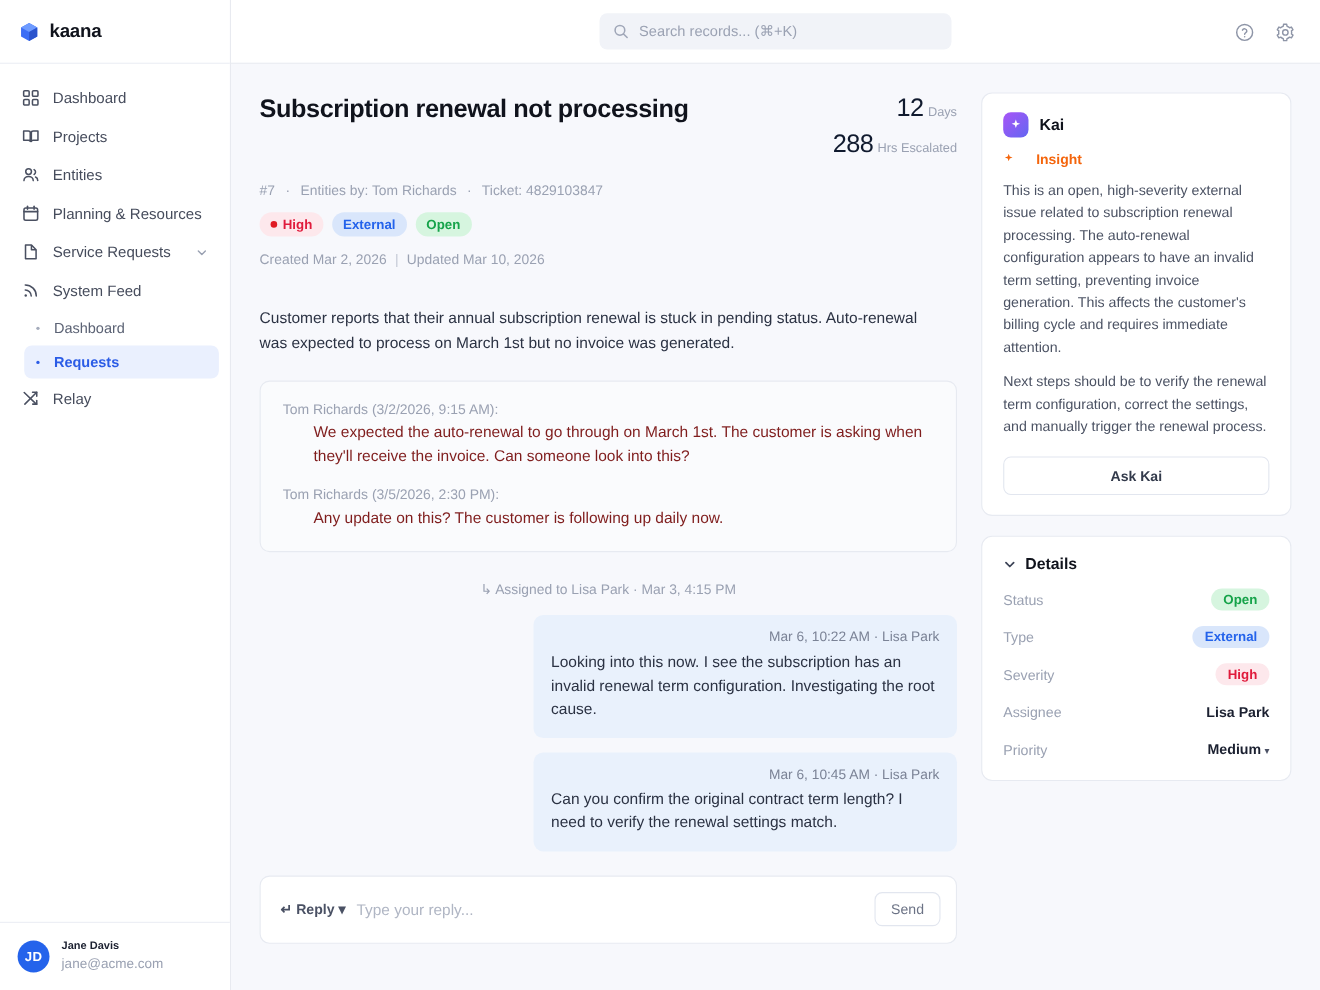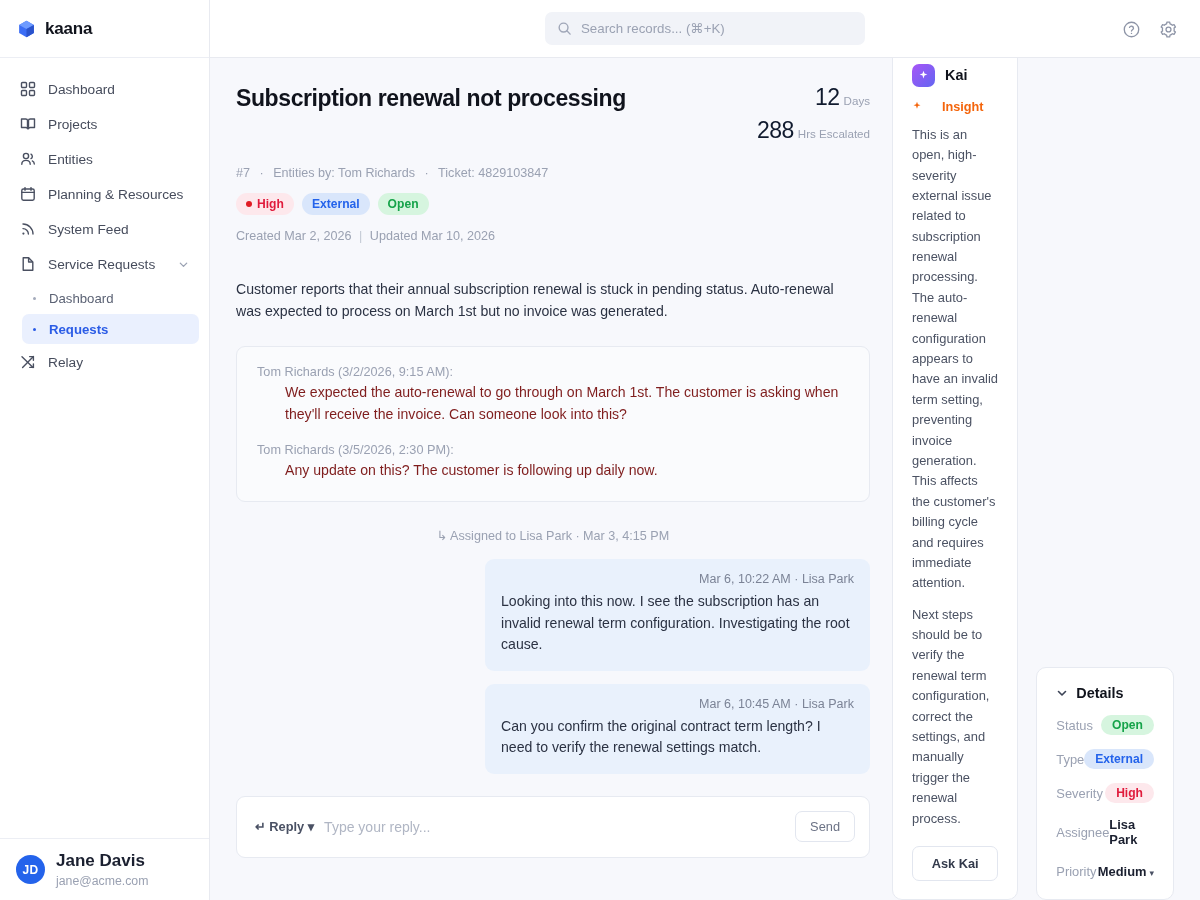--- a/index.html
+++ b/index.html
@@ -55,21 +55,21 @@
     border-top: 1px solid #eceef4;
     height: 62px; display: flex; align-items: center; gap: 11px;
     padding: 0 16px; background: #fff; cursor: pointer;
   }
   .avatar {
     width: 29px; height: 29px; border-radius: 50%; background: #2463eb;
     color: #fff; font-size: 12px; font-weight: 700;
     display: flex; align-items: center; justify-content: center; flex: 0 0 29px;
     letter-spacing: 0.3px;
   }
-  .user-name { font-size: 17px; font-weight: 700; color: #1b2030; line-height: 1.35; }
+  .user-name { font-size: 10px; font-weight: 700; color: #1b2030; line-height: 1.35; }
   .user-mail { font-size: 12.3px; color: #9aa1b2; line-height: 1.35; }
 
   
   .main { flex: 1 1 auto; display: flex; flex-direction: column; height: 900px; min-width: 0; }
 
   .topbar {
     height: 58px; background: #fff; border-bottom: 1px solid #e8eaf0;
     display: flex; align-items: center; justify-content: center;
     position: relative; flex: 0 0 58px;
   }
@@ -80,21 +80,21 @@
   .search-ico { color: #a0a7b8; display:flex; }
   .search-ph { font-size: 13.3px; color: #9ba2b3; }
   .topbar-right { position: absolute; right: 22px; top: 0; height: 58px; display:flex; align-items:center; gap: 18px; }
   .ticon { color: #8e95a7; cursor: pointer; display:flex; }
 
   .content {
     flex: 1 1 auto; display: flex; gap: 22px;
     padding: 26px 26px 0 26px; min-height: 0; overflow: hidden;
   }
   .col-left { flex: 1 1 auto; min-width: 0; }
-  .col-right { width: 282px; flex: 0 0 282px; display: flex; flex-direction: row; gap: 18px; align-items: flex-end; }
+  .col-right { width: 282px; flex: 0 0 282px; display: flex; flex-direction: column; gap: 18px; }
 
   
   .rec-head { display: flex; align-items: flex-start; justify-content: space-between; gap: 20px; }
   .rec-title { font-size: 23px; font-weight: 700; color: #10131c; letter-spacing: -0.4px; line-height: 1.25; }
   .metrics { text-align: right; padding-top: 2px; white-space: nowrap; }
   .metric { line-height: 1.0; margin-bottom: 10px; }
   .metric-val { font-size: 23px; font-weight: 400; color: #101a2e; letter-spacing: -0.5px; text-align: center; }
   .metric-lbl { font-size: 11.6px; color: #9aa1b2; margin-left: 4px; }
 
   .rec-meta { font-size: 12.6px; color: #9aa1b2; margin-top: 14px; }
@@ -237,42 +237,42 @@
             <path d="M1.8 6.4h12.4"></path>
               <path d="M5 1.6v2.6"></path>
               <path d="M11 1.6v2.6"></path>
           </svg>
         </span>
         <span class="nav-label">Planning &amp; Resources</span>
       </div>
 
       <div class="nav-item">
         <span class="nav-ico">
+          <svg width="16" height="16" viewBox="0 0 16 16" fill="none" stroke="currentColor" stroke-width="1.4" stroke-linejoin="round">
+            <path d="M3.2 1.8h5.4l4.2 4.2v8.2H3.2Z"></path>
+              <path d="M8.6 1.8V6h4.2"></path>
+          </svg>
+        </span>
+        <span class="nav-label">Service Requests</span>
+        <span class="nav-chev">
+          <svg width="11" height="11" viewBox="0 0 12 12" fill="none" stroke="currentColor" stroke-width="1.4" stroke-linecap="round" stroke-linejoin="round">
+            <path d="M2.5 4.5 6 8l3.5-3.5"></path>
+          </svg>
+        </span>
+      </div>
+
+      <div class="nav-item">
+        <span class="nav-ico">
           <svg width="16" height="16" viewBox="0 0 16 16" fill="none" stroke="currentColor" stroke-width="1.4" stroke-linecap="round">
             <path d="M3 3a10 10 0 0 1 10 10"></path>
               <path d="M3 7.6A5.4 5.4 0 0 1 8.4 13"></path>
             <circle cx="3.4" cy="12.6" r="1.1" fill="currentColor" stroke="none"></circle>
           </svg>
         </span>
         <span class="nav-label">System Feed</span>
-      </div>
-
-      <div class="nav-item">
-        <span class="nav-ico">
-          <svg width="16" height="16" viewBox="0 0 16 16" fill="none" stroke="currentColor" stroke-width="1.4" stroke-linejoin="round">
-            <path d="M3.2 1.8h5.4l4.2 4.2v8.2H3.2Z"></path>
-              <path d="M8.6 1.8V6h4.2"></path>
-          </svg>
-        </span>
-        <span class="nav-label">Service Requests</span>
-        <span class="nav-chev">
-          <svg width="11" height="11" viewBox="0 0 12 12" fill="none" stroke="currentColor" stroke-width="1.4" stroke-linecap="round" stroke-linejoin="round">
-            <path d="M2.5 4.5 6 8l3.5-3.5"></path>
-          </svg>
-        </span>
       </div>
 
       <div class="subnav">
         <div class="subnav-item">
           <span class="dot"></span>
           <span>Dashboard</span>
         </div>
         <div class="subnav-item active">
           <span class="dot"></span>
           <span>Requests</span>

